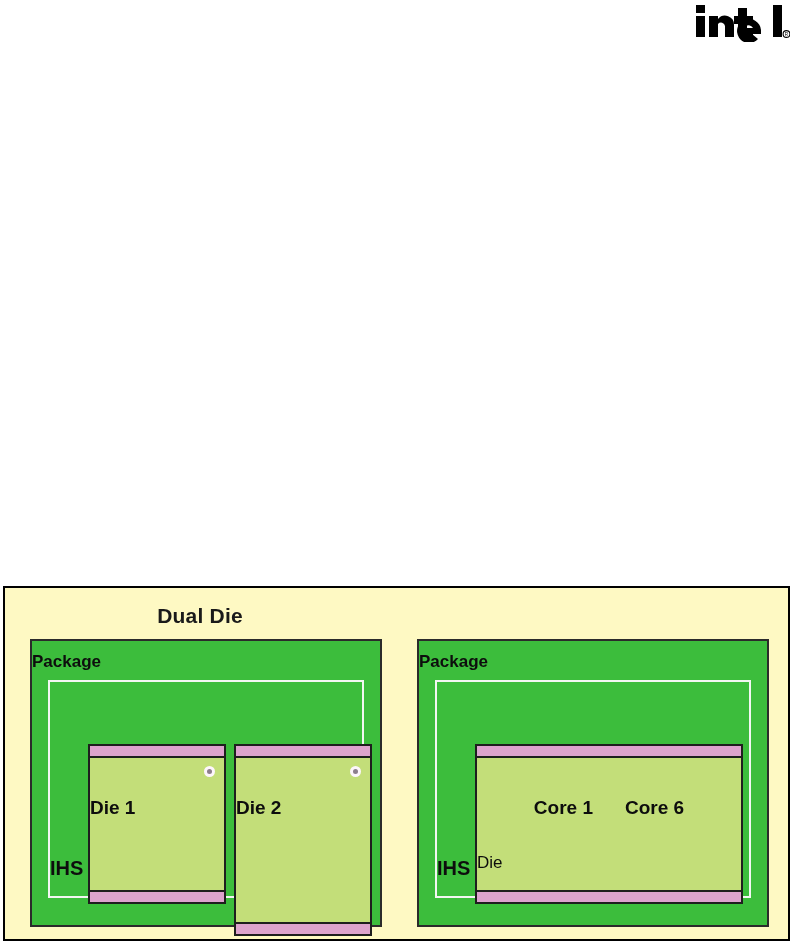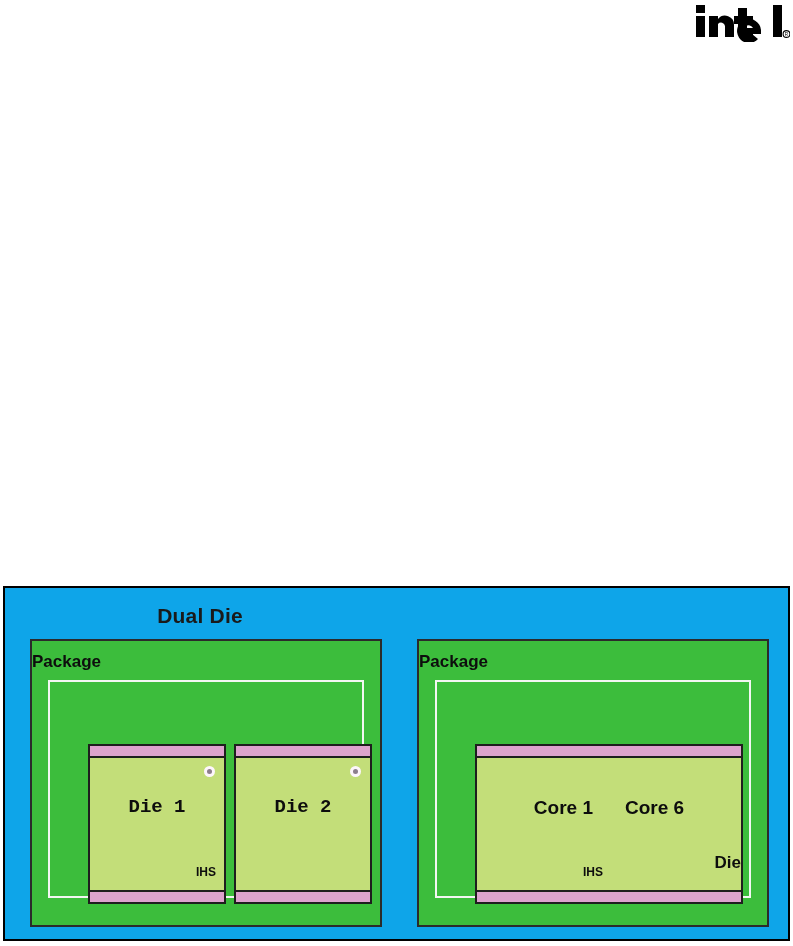--- a/index.html
+++ b/index.html
@@ -28,21 +28,21 @@
 
   
   #diagram-frame {
     position: absolute;
     left: 3px;
     top: 586px;
     width: 787px;
     height: 355px;
     border: 2px solid #000000;
     box-sizing: border-box;
-    background: #0ea5e9;
+    background: #fef9c3;
   }
 
   
   .panel {
     position: absolute;
     top: 0;
     height: 100%;
   }
   #panel-dual-die  { left: 0px;   width: 390px; }
   #panel-dual-core { left: 390px; width: 393px; }
@@ -88,22 +88,21 @@
     right: 16px;
     bottom: 27px;
     border: 2px solid #f2f7f2;
     box-sizing: border-box;
   }
   .ihs-label {
     position: absolute;
     left: 0;
     right: 0;
     bottom: 18px;
-    text-align: center;
-    font-size: 12px;
+    font-size: 20px;
     font-weight: bold;
     color: #0d0d0d;
     line-height: 1;
   }
 
   
   .die {
     position: absolute;
     background: #c3de79;
     border: 2px solid #1e1e1e;
@@ -118,26 +117,25 @@
     border-bottom: 2px solid #1e1e1e;
     box-sizing: content-box;
   }
   .die-bar.top    { top: 0; }
   .die-bar.bottom { bottom: 0; border-bottom: none; border-top: 2px solid #1e1e1e; }
 
   .die-label {
     position: absolute;
     left: 0;
     right: 0;
-    text-align: center;
+    text-align: left;
     font-size: 19px;
     font-weight: bold;
     color: #0d0d0d;
     line-height: 1;
-    font-family: Liberation Mono, monospace;
   }
 
   .pin-dot {
     position: absolute;
     width: 11px;
     height: 11px;
     border-radius: 50%;
     background: #fdf6fb;
     box-sizing: border-box;
   }
@@ -147,21 +145,21 @@
     left: 3px;
     top: 3px;
     width: 5px;
     height: 5px;
     border-radius: 50%;
     background: #8c7f8c;
   }
 
   
   #die-1 { left: 38px; top: 62px; width: 138px; height: 160px; }
-  #die-2 { left: 184px; top: 62px; width: 138px; height: 160px; }
+  #die-2 { left: 184px; top: 62px; width: 138px; height: 192px; }
   #die-1 .die-label, #die-2 .die-label { top: 52px; }
   #die-1 .pin-dot { right: 9px; top: 20px; }
   #die-2 .pin-dot { right: 9px; top: 20px; }
 
   
   #die-single { left: 38px; top: 62px; width: 268px; height: 160px; }
   #die-single .core-row {
     position: absolute;
     left: 0; right: 0;
     top: 52px;
@@ -172,23 +170,23 @@
   #die-single .core-label {
     font-size: 19px;
     font-weight: bold;
     color: #0d0d0d;
     line-height: 1;
   }
   #die-single .die-word {
     position: absolute;
     left: 0; right: 0;
     top: 108px;
-    text-align: right;
+    text-align: left;
     font-size: 17px;
-    font-weight: bold;
+    font-weight: normal;
     color: #0d0d0d;
     line-height: 1;
   }
 </style>
 </head>
 <body>
 
 <div id="intel-logo">
   <svg width="96" height="40" viewBox="0 0 96 40" xmlns="http://www.w3.org/2000/svg" aria-label="intel">
 

